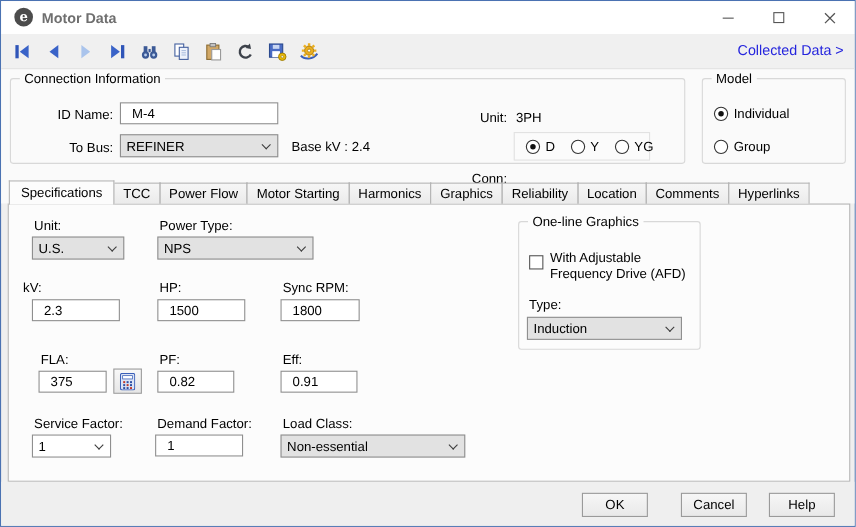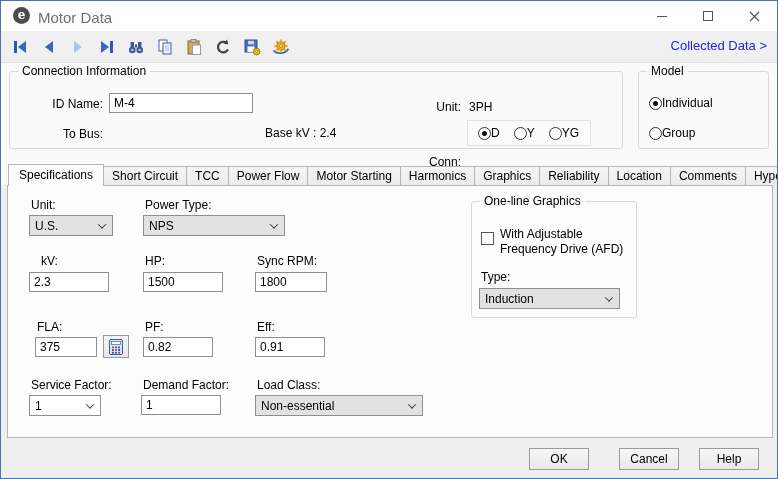--- a/index.html
+++ b/index.html
@@ -6,44 +6,44 @@
   html,body { background:#d8d8d8; }
   body { font-family:"Liberation Sans", sans-serif; }
   .window {
     position:relative; width:778px; height:479px; background:#efefef;
     border:1px solid #4a72b2; overflow:hidden; font-size:12px; color:#000;
   }
   
   .titlebar { position:absolute; left:0; top:0; width:100%; height:30px; background:#ffffff; }
   .app-logo { position:absolute; left:12px; top:6px; width:17px; height:17px; border-radius:50%;
     background:#4c4c4c; color:#fff; font:bold 12px "DejaVu Serif", serif; text-align:center; line-height:16px; }
-  .win-title { position:absolute; left:37px; top:8px; font-size:15px; color:#6f6f6f; }
+  .win-title { position:absolute; left:37px; top:8px; font-size:13px; color:#6f6f6f;font-weight:bold; }
   .win-btn { position:absolute; top:0; width:45px; height:30px; display:flex; align-items:center; justify-content:center; }
   .min-glyph { display:block; width:10px; height:1px; background:#555; }
   .max-glyph { display:block; width:10px; height:10px; border:1px solid #555; }
   
   .toolbar { position:absolute; left:0; top:30px; width:100%; height:32px; background:#f0f0f0; border-bottom:1px solid #e2e2e2; }
   .tb-icons { position:absolute; left:8px; top:6px; display:flex; gap:7px; }
   .tb-btn { width:22px; height:20px; display:flex; align-items:center; justify-content:center; }
   .collected-link { position:absolute; right:10px; top:7px; font-size:13px; color:#2424dd; cursor:pointer; }
   
   .upper { position:absolute; left:0; top:62px; width:100%; height:122px; background:#fafafa; }
   .groupbox { position:absolute; border:1px solid #d8d8d8; border-radius:3px; }
   .group-title { position:absolute; top:-8px; left:8px; padding:0 4px; font-size:12px; background:#fafafa; white-space:nowrap; }
   .group-title.on-panel { background:#fcfcfc;text-align:center; }
   .lbl { position:absolute; font-size:12px; color:#000; white-space:nowrap; }
   .lbl.r { text-align:right; }
-  .txt { position:absolute; height:20px; border:1px solid #8f8f8f; background:#fff; font:12px "Liberation Sans", sans-serif; padding:0 4px; color:#000; }
+  .txt { position:absolute; height:20px; border:1px solid #8f8f8f; background:#fff; font:12px "Liberation Sans", sans-serif; padding:0 10px; color:#000; }
   .combo { position:absolute; height:21px; border:1px solid #8f8f8f; background:#e2e2e2;
     display:flex; align-items:center; justify-content:space-between; padding:0 7px 0 5px; cursor:default; }
   .combo.white { background:#ffffff; }
   .combo-txt { font-size:12px; white-space:nowrap; overflow:hidden; }
   .chev { width:6px; height:6px; border-right:1.3px solid #3c3c3c; border-bottom:1.3px solid #3c3c3c;
     transform:rotate(45deg) translate(-1px,-1px); flex:none; margin-left:6px; }
-  .radio-opt { position:absolute; display:flex; align-items:center; cursor:default; }
+  .radio-opt { position:absolute; display:flex; align-items:center; gap:5px; cursor:default; }
   .radio { width:13px; height:13px; border:1px solid #333; border-radius:50%; background:#fff; position:relative; flex:none; }
   .radio.sel::after { content:""; position:absolute; left:3px; top:3px; width:5px; height:5px; border-radius:50%; background:#111; }
   .checkbox { position:absolute; width:13px; height:13px; border:1px solid #555; background:#fff; }
   .conn-box { position:absolute; border:1px solid #e2e2e2; background:#fbfbfb; display:flex; align-items:center; gap:14px; padding-left:10px; }
   .conn-box .radio-opt { position:static; }
   
   .tabstrip { position:absolute; left:7px; top:163px; height:21px; display:flex; align-items:flex-end; z-index:3; }
   .tab { height:19px; line-height:18px; padding:0 8px; border:1px solid #b5b5b5; border-bottom:none;
     background:linear-gradient(#f6f6f6,#ebebeb); margin-right:-1px; font-size:12px; white-space:nowrap; cursor:default; }
   .tab.active { height:22px; line-height:21px; background:#fcfcfc; position:relative; z-index:4; margin-bottom:-1px; padding:0 10px; }
@@ -163,20 +163,24 @@
   </div>
 
   <div class="upper">
 
     <div class="groupbox" style="left:8px;top:8px;width:614px;height:78px;">
       <span class="group-title">Connection Information</span>
     </div>
     <div class="lbl r" style="left:22px;top:34px;width:80px;">ID Name:</div>
     <input class="txt" style="left: 108px; top: 30px; width: 144px;" value="M-4">
     <div class="lbl r" style="left:22px;top:64px;width:80px;">To Bus:</div>
+    <div class="combo" style="left:108px;top:59px;width:144px;">
+      <span class="combo-txt">REFINER</span>
+      <span class="chev"></span>
+    </div>
     <div class="lbl" style="left:264px;top:63px;">Base kV : 2.4</div>
 
     <div class="lbl r" style="left:392px;top:37px;width:68px;">Unit:</div>
     <div class="lbl" style="left:468px;top:37px;">3PH</div>
     <div class="lbl r" style="left:392px;top:65px;width:68px;margin-top:27px;">Conn:</div>
     <div class="conn-box" style="left:466px;top:57px;width:124px;height:26px;">
       <label class="radio-opt">
         <span class="radio sel"></span>
         <span>D</span>
       </label>
@@ -198,21 +202,20 @@
       <span>Individual</span>
     </label>
     <label class="radio-opt" style="left:648px;top:63px;">
       <span class="radio"></span>
       <span>Group</span>
     </label>
   </div>
 
   <div class="tabstrip">
     <div class="tab active"><span>Specifications</span></div>
-    <div class="tab"><span>Short Circuit</span></div>
     <div class="tab"><span>TCC</span></div>
     <div class="tab"><span>Power Flow</span></div>
     <div class="tab"><span>Motor Starting</span></div>
     <div class="tab"><span>Harmonics</span></div>
     <div class="tab"><span>Graphics</span></div>
     <div class="tab"><span>Reliability</span></div>
     <div class="tab"><span>Location</span></div>
     <div class="tab"><span>Comments</span></div>
     <div class="tab"><span>Hyperlinks</span></div>
   </div>
@@ -234,21 +237,21 @@
     <span class="group-title on-panel">One-line Graphics</span>
   </div>
   <span class="checkbox" style="left:480px;top:231px;"></span>
   <div class="afd-lbl" style="left:499px;top:226px;">With Adjustable Frequency Drive (AFD)</div>
   <div class="lbl" style="left:480px;top:269px;">Type:</div>
   <div class="combo" style="left:478px;top:287px;width:141px;">
     <span class="combo-txt">Induction</span>
     <span class="chev"></span>
   </div>
 
-  <div class="lbl" style="left:40px;top:253px;text-align:right;">kV:</div>
+  <div class="lbl" style="left:20px;top:253px;text-align:right;">kV:</div>
   <input class="txt" style="left: 28px; top: 271px; width: 80px;" value="2.3">
   <div class="lbl" style="left:144px;top:253px;">HP:</div>
   <input class="txt" style="left: 142px; top: 271px; width: 80px;" value="1500">
   <div class="lbl" style="left:256px;top:253px;">Sync RPM:</div>
   <input class="txt" style="left: 254px; top: 271px; width: 72px;" value="1800">
 
   <div class="lbl" style="left:36px;top:319px;">FLA:</div>
   <input class="txt" style="left: 34px; top: 336px; width: 62px;" value="375">
   <span class="calc-btn" style="left:102px;top:334px;">
     <svg width="14" height="16" viewBox="0 0 14 16">

